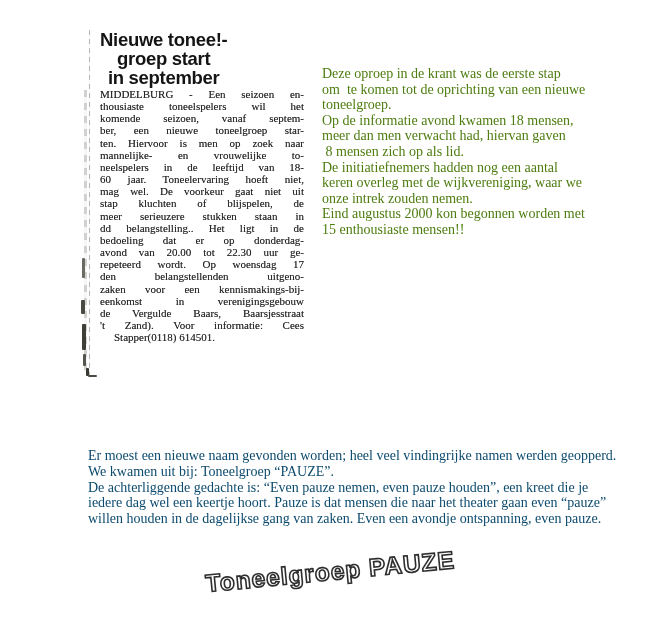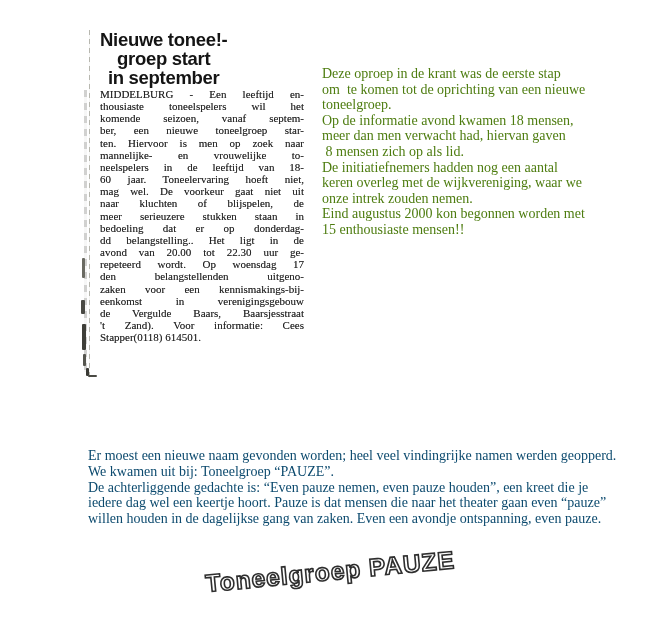--- a/index.html
+++ b/index.html
@@ -43,21 +43,21 @@
     width: 204px;
     font-size: 11px;
     line-height: 12.15px;
     color: #242424;
     text-shadow: 0 0 0.4px rgba(36,36,36,0.55);
   }
   .clip-line {
     text-align: justify;
     text-align-last: justify;
   }
-  .clip-line:last-child { text-align-last: left; }
+  .clip-line:last-child { text-align-last: left; margin-left: 14px; }
 
   .smudge { position: absolute; border-radius: 1px; }
   .smudge.s1 { left: 82px; top: 258px; width: 3px; height: 20px; background: #6a6a62; }
   .smudge.s2 { left: 81px; top: 300px; width: 4px; height: 14px; background: #4a4a44; }
   .smudge.s3 { left: 82px; top: 324px; width: 4px; height: 26px; background: #3f3f39; }
   .smudge.s4 { left: 83px; top: 354px; width: 3px; height: 12px; background: #55554e; }
   .smudge.s5 { left: 86px; top: 368px; width: 3px; height: 8px;  background: #3a3a35; }
   .smudge.s6 { left: 88px; top: 375px; width: 9px; height: 2px;  background: #4a4a44; }
 
   
@@ -109,33 +109,33 @@
 
   <div class="headline">
 
   <div class="h-line">Nieuwe tonee!-</div>
       <div class="h-line">groep start</div>
       <div class="h-line">in september</div>
     </div>
 
   <div class="clip-body">
 
-  <div class="clip-line">MIDDELBURG - Een leeftijd en-</div>
+  <div class="clip-line">MIDDELBURG - Een seizoen en-</div>
       <div class="clip-line">thousiaste toneelspelers wil het</div>
       <div class="clip-line">komende seizoen, vanaf septem-</div>
       <div class="clip-line">ber, een nieuwe toneelgroep star-</div>
       <div class="clip-line">ten. Hiervoor is men op zoek naar</div>
       <div class="clip-line">mannelijke- en vrouwelijke to-</div>
       <div class="clip-line">neelspelers in de leeftijd van 18-</div>
       <div class="clip-line">60 jaar. Toneelervaring hoeft niet,</div>
       <div class="clip-line">mag wel. De voorkeur gaat niet uit</div>
-      <div class="clip-line">naar kluchten of blijspelen, de</div>
+      <div class="clip-line">stap kluchten of blijspelen, de</div>
       <div class="clip-line">meer serieuzere stukken staan in</div>
+      <div class="clip-line">dd belangstelling.. Het ligt in de</div>
       <div class="clip-line">bedoeling dat er op donderdag-</div>
-      <div class="clip-line">dd belangstelling.. Het ligt in de</div>
       <div class="clip-line">avond van 20.00 tot 22.30 uur ge-</div>
       <div class="clip-line">repeteerd wordt. Op woensdag 17</div>
       <div class="clip-line">den belangstellenden uitgeno-</div>
       <div class="clip-line">zaken voor een kennismakings-bij-</div>
       <div class="clip-line">eenkomst in verenigingsgebouw</div>
       <div class="clip-line">de Vergulde Baars, Baarsjesstraat</div>
       <div class="clip-line">'t Zand). Voor informatie: Cees</div>
       <div class="clip-line">Stapper(0118) 614501.</div>
     </div>
 

